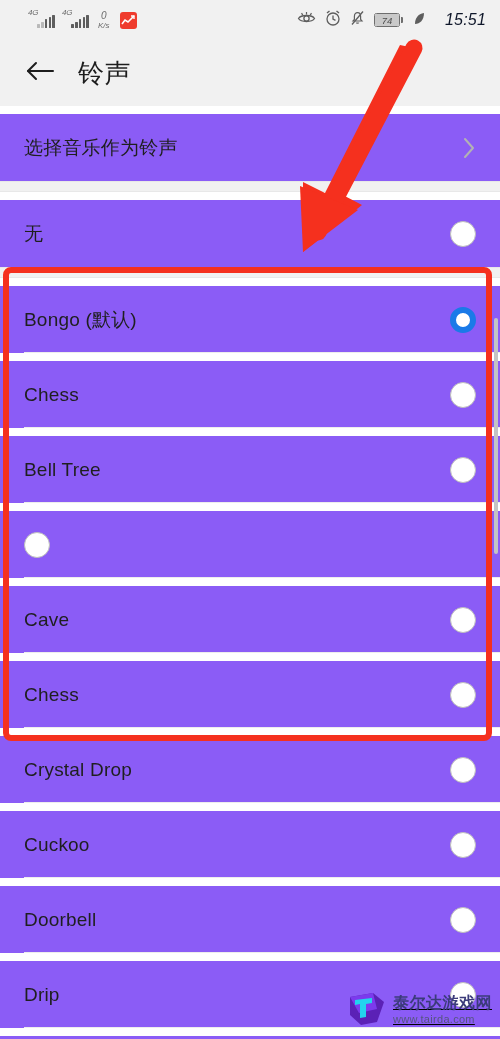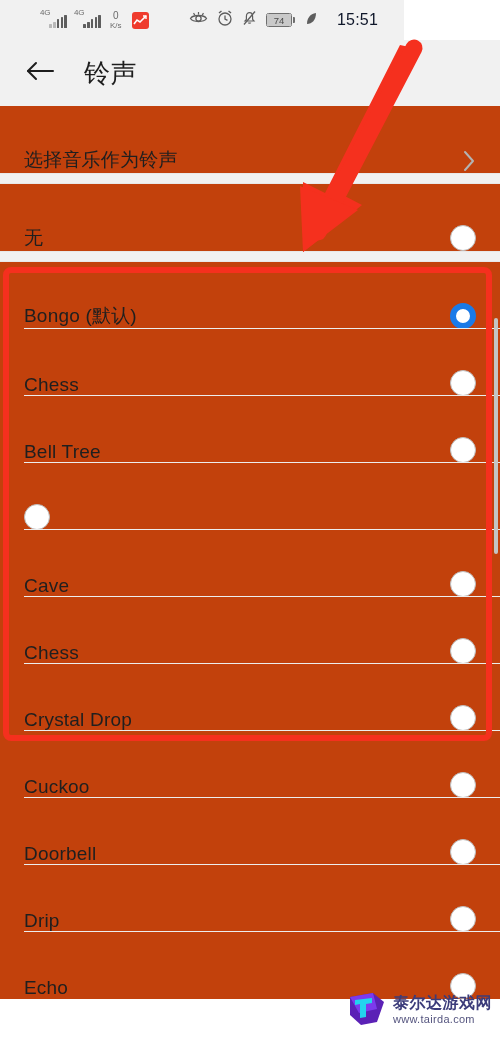--- a/index.html
+++ b/index.html
@@ -16,28 +16,29 @@
     width: 500px;
     height: 1039px;
     overflow: hidden;
     background: #ffffff;
   }
 
   
   .statusbar {
     position: absolute;
     top: 0; left: 0;
-    width: 404px;
+    width: 500px;
     height: 40px;
     background: #f1f1f1;
     display: flex;
     align-items: center;
     justify-content: space-between;
-    padding: 0 26px;
-    box-sizing: border-box;
+    padding: 0 14px;
+    box-sizing: border-box;
+    font-style: italic;
   }
   .sb-left, .sb-right {
     display: flex;
     align-items: center;
   }
   .sb-left { gap: 7px; padding-left: 14px; }
   .sb-right { gap: 9px; }
 
   .sig {
     position: relative;
@@ -149,40 +150,41 @@
     box-sizing: border-box;
   }
   .backbtn {
     width: 34px; height: 34px;
     display: flex; align-items: center; justify-content: center;
     cursor: pointer;
   }
   .appbar .title {
     font-size: 26px;
     color: #1d1d1d;
-    margin-left: 26px;
+    margin-left: 20px;
     letter-spacing: 0.5px;
   }
 
   
   .content {
     position: absolute;
     top: 106px; left: 0;
     width: 500px;
     background: #ffffff;
   }
   .row {
     position: relative;
     height: 67px;
     display: flex;
-    align-items: flex-end;
+    align-items: center;
     padding: 0 24px;
     box-sizing: border-box;
-    background: #c2410c;
+    background: #8b5cf6;
     cursor: pointer;
+    margin-top: 8px;
   }
   .row .label {
     font-size: 19px;
     color: #1f1f1f;
     flex: 1;
     letter-spacing: 0.2px;
   }
   .divider {
     position: absolute;
     left: 24px; right: 0; bottom: 0;
@@ -256,20 +258,21 @@
   }
 
   
   .watermark {
     position: absolute;
     right: 8px;
     bottom: 8px;
     display: flex;
     align-items: center;
     gap: 6px;
+    text-decoration: underline;
   }
   .wm-text { display: flex; flex-direction: column; line-height: 1; }
   .wm-cn {
     font-size: 16px;
     font-weight: bold;
     color: #3b3b7a;
     letter-spacing: 0.5px;
   }
   .wm-url {
     font-size: 11px;

